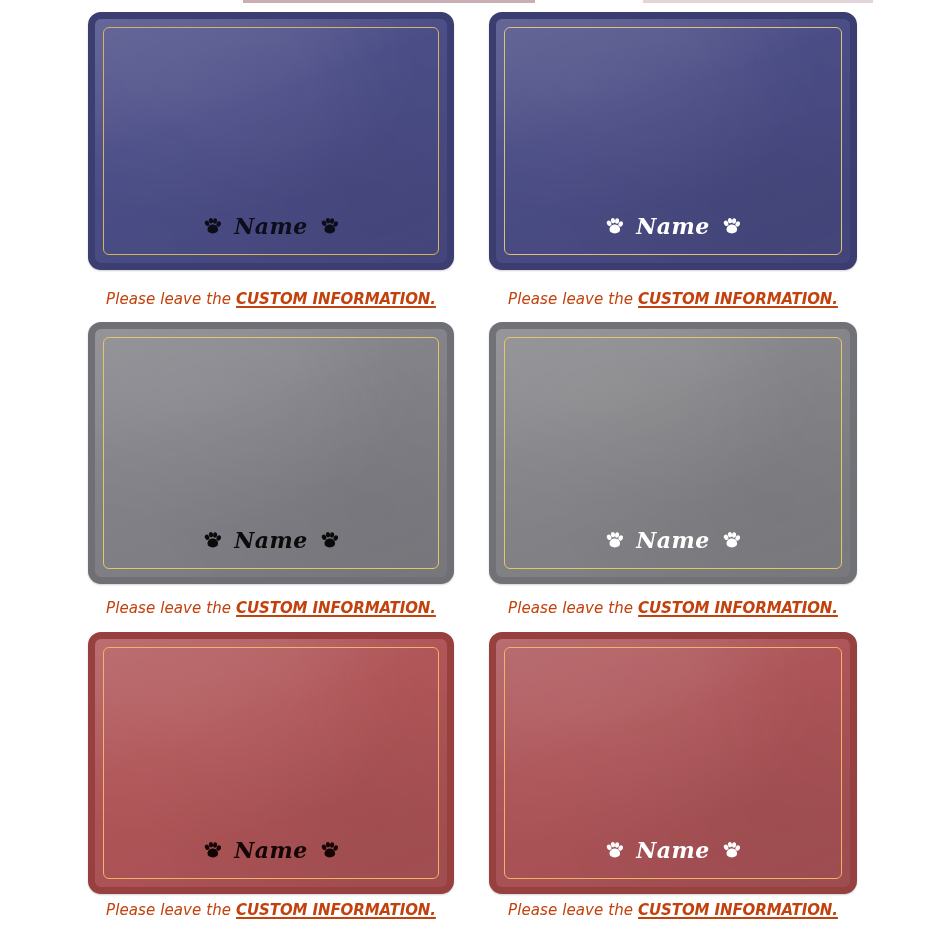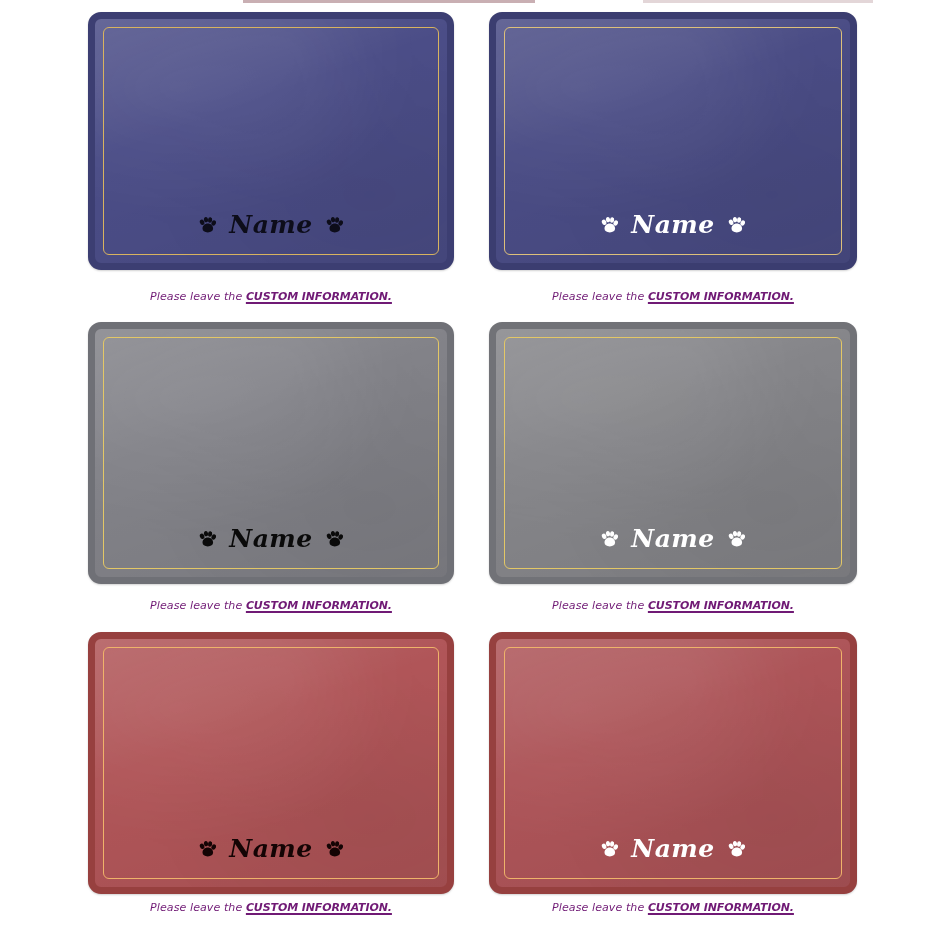--- a/index.html
+++ b/index.html
@@ -94,35 +94,35 @@
     display: flex;
     align-items: center;
     justify-content: center;
     gap: 13px;
     pointer-events: none;
   }
   .petname {
     font-family: "DejaVu Serif", serif;
     font-style: italic;
     font-weight: 700;
-    font-size: 25px;
+    font-size: 22px;
     letter-spacing: .5px;
     line-height: 1;
     white-space: nowrap;
   }
   .paw { width: 17px; height: 16px; display: block; }
 
   
   .caption {
     position: absolute;
     text-align: center;
     font-family: "DejaVu Sans", sans-serif;
     font-style: italic;
-    font-size: 11px;
-    color: #701a75;
+    font-size: 15px;
+    color: #c2410c;
     white-space: nowrap;
     letter-spacing: .1px;
   }
   .caption .lead { font-weight: 400; }
   .caption .strong {
     font-weight: 700;
     text-decoration: underline;
     text-decoration-thickness: 2px;
     text-underline-offset: 2px;
     letter-spacing: -.1px;

